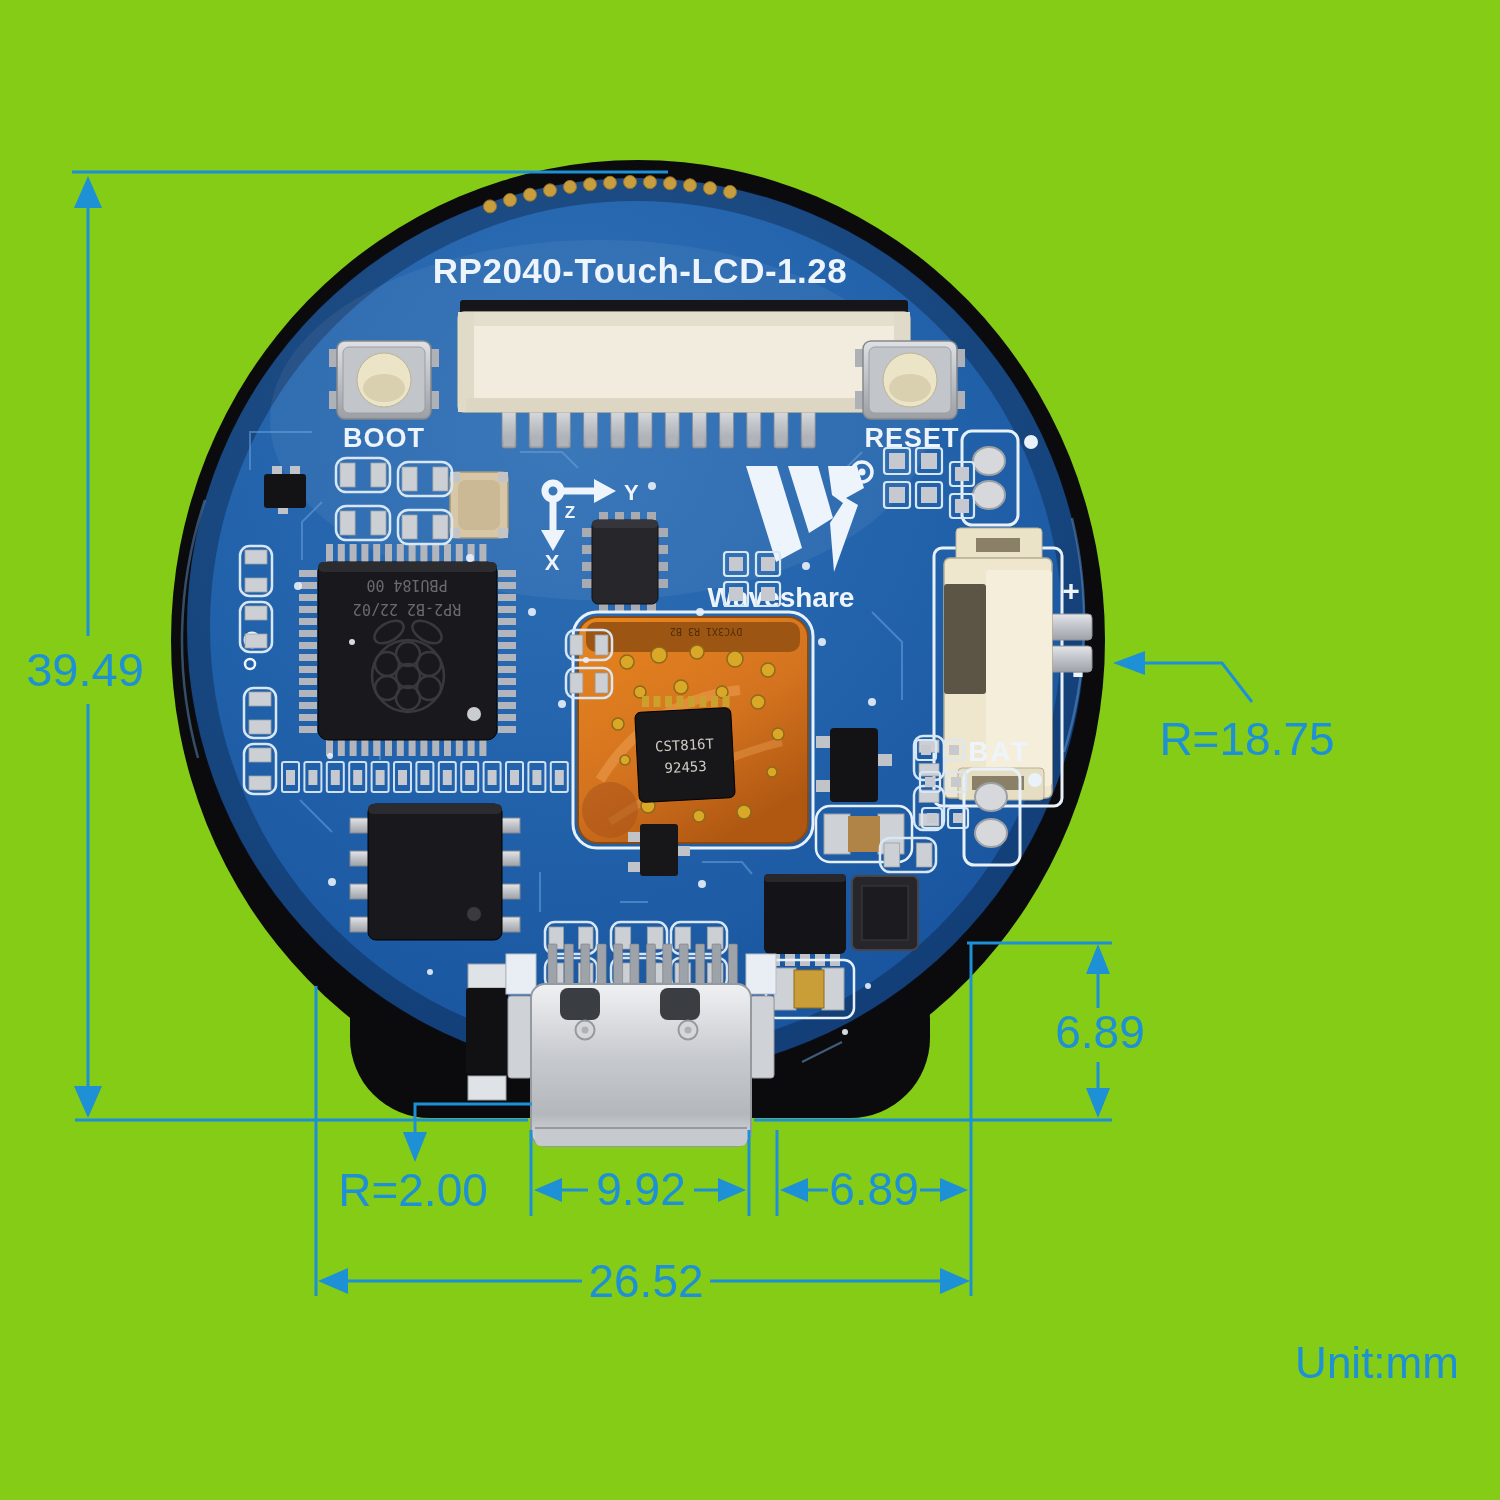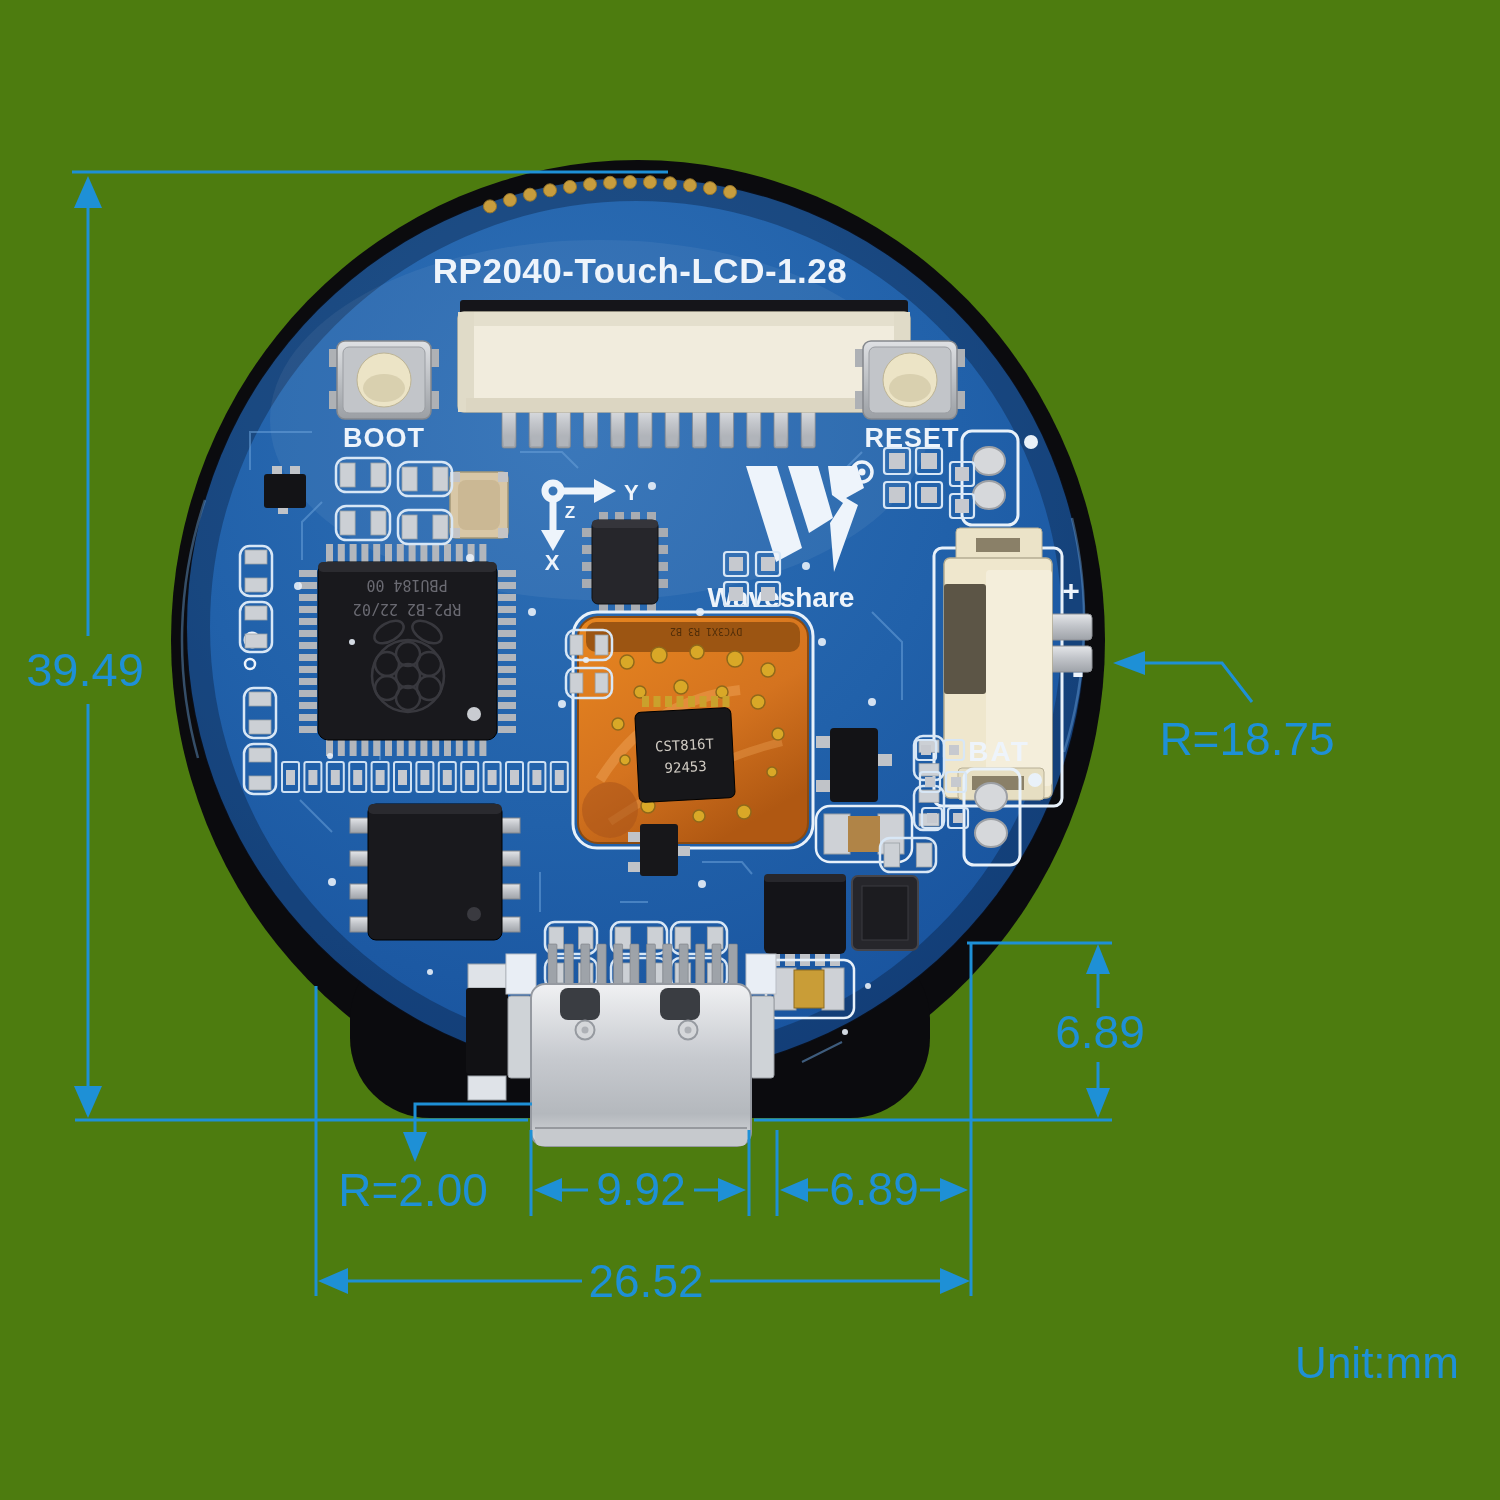--- a/index.html
+++ b/index.html
@@ -1,16 +1,16 @@
 <!DOCTYPE html>
 <html><head>
 <meta charset="utf-8">
 <style>
   html,body{margin:0;padding:0;background:#ffffff;}
-  .canvas{position:relative;width:1500px;height:1500px;background:#4d7c0f;
+  .canvas{position:relative;width:1500px;height:1500px;background:#84cc16;
           font-family:"Liberation Sans",sans-serif;overflow:hidden;}
   svg{position:absolute;left:0;top:0;}
   text{user-select:none;}
   .silk{fill:#eef4fb;font-weight:700;font-family:"Liberation Sans",sans-serif;}
   .dim{fill:#1e90d6;font-weight:400;font-family:"Liberation Sans",sans-serif;}
   .chipmark{font-family:"DejaVu Sans Mono",monospace;}
 </style>
 </head>
 <body>
 

